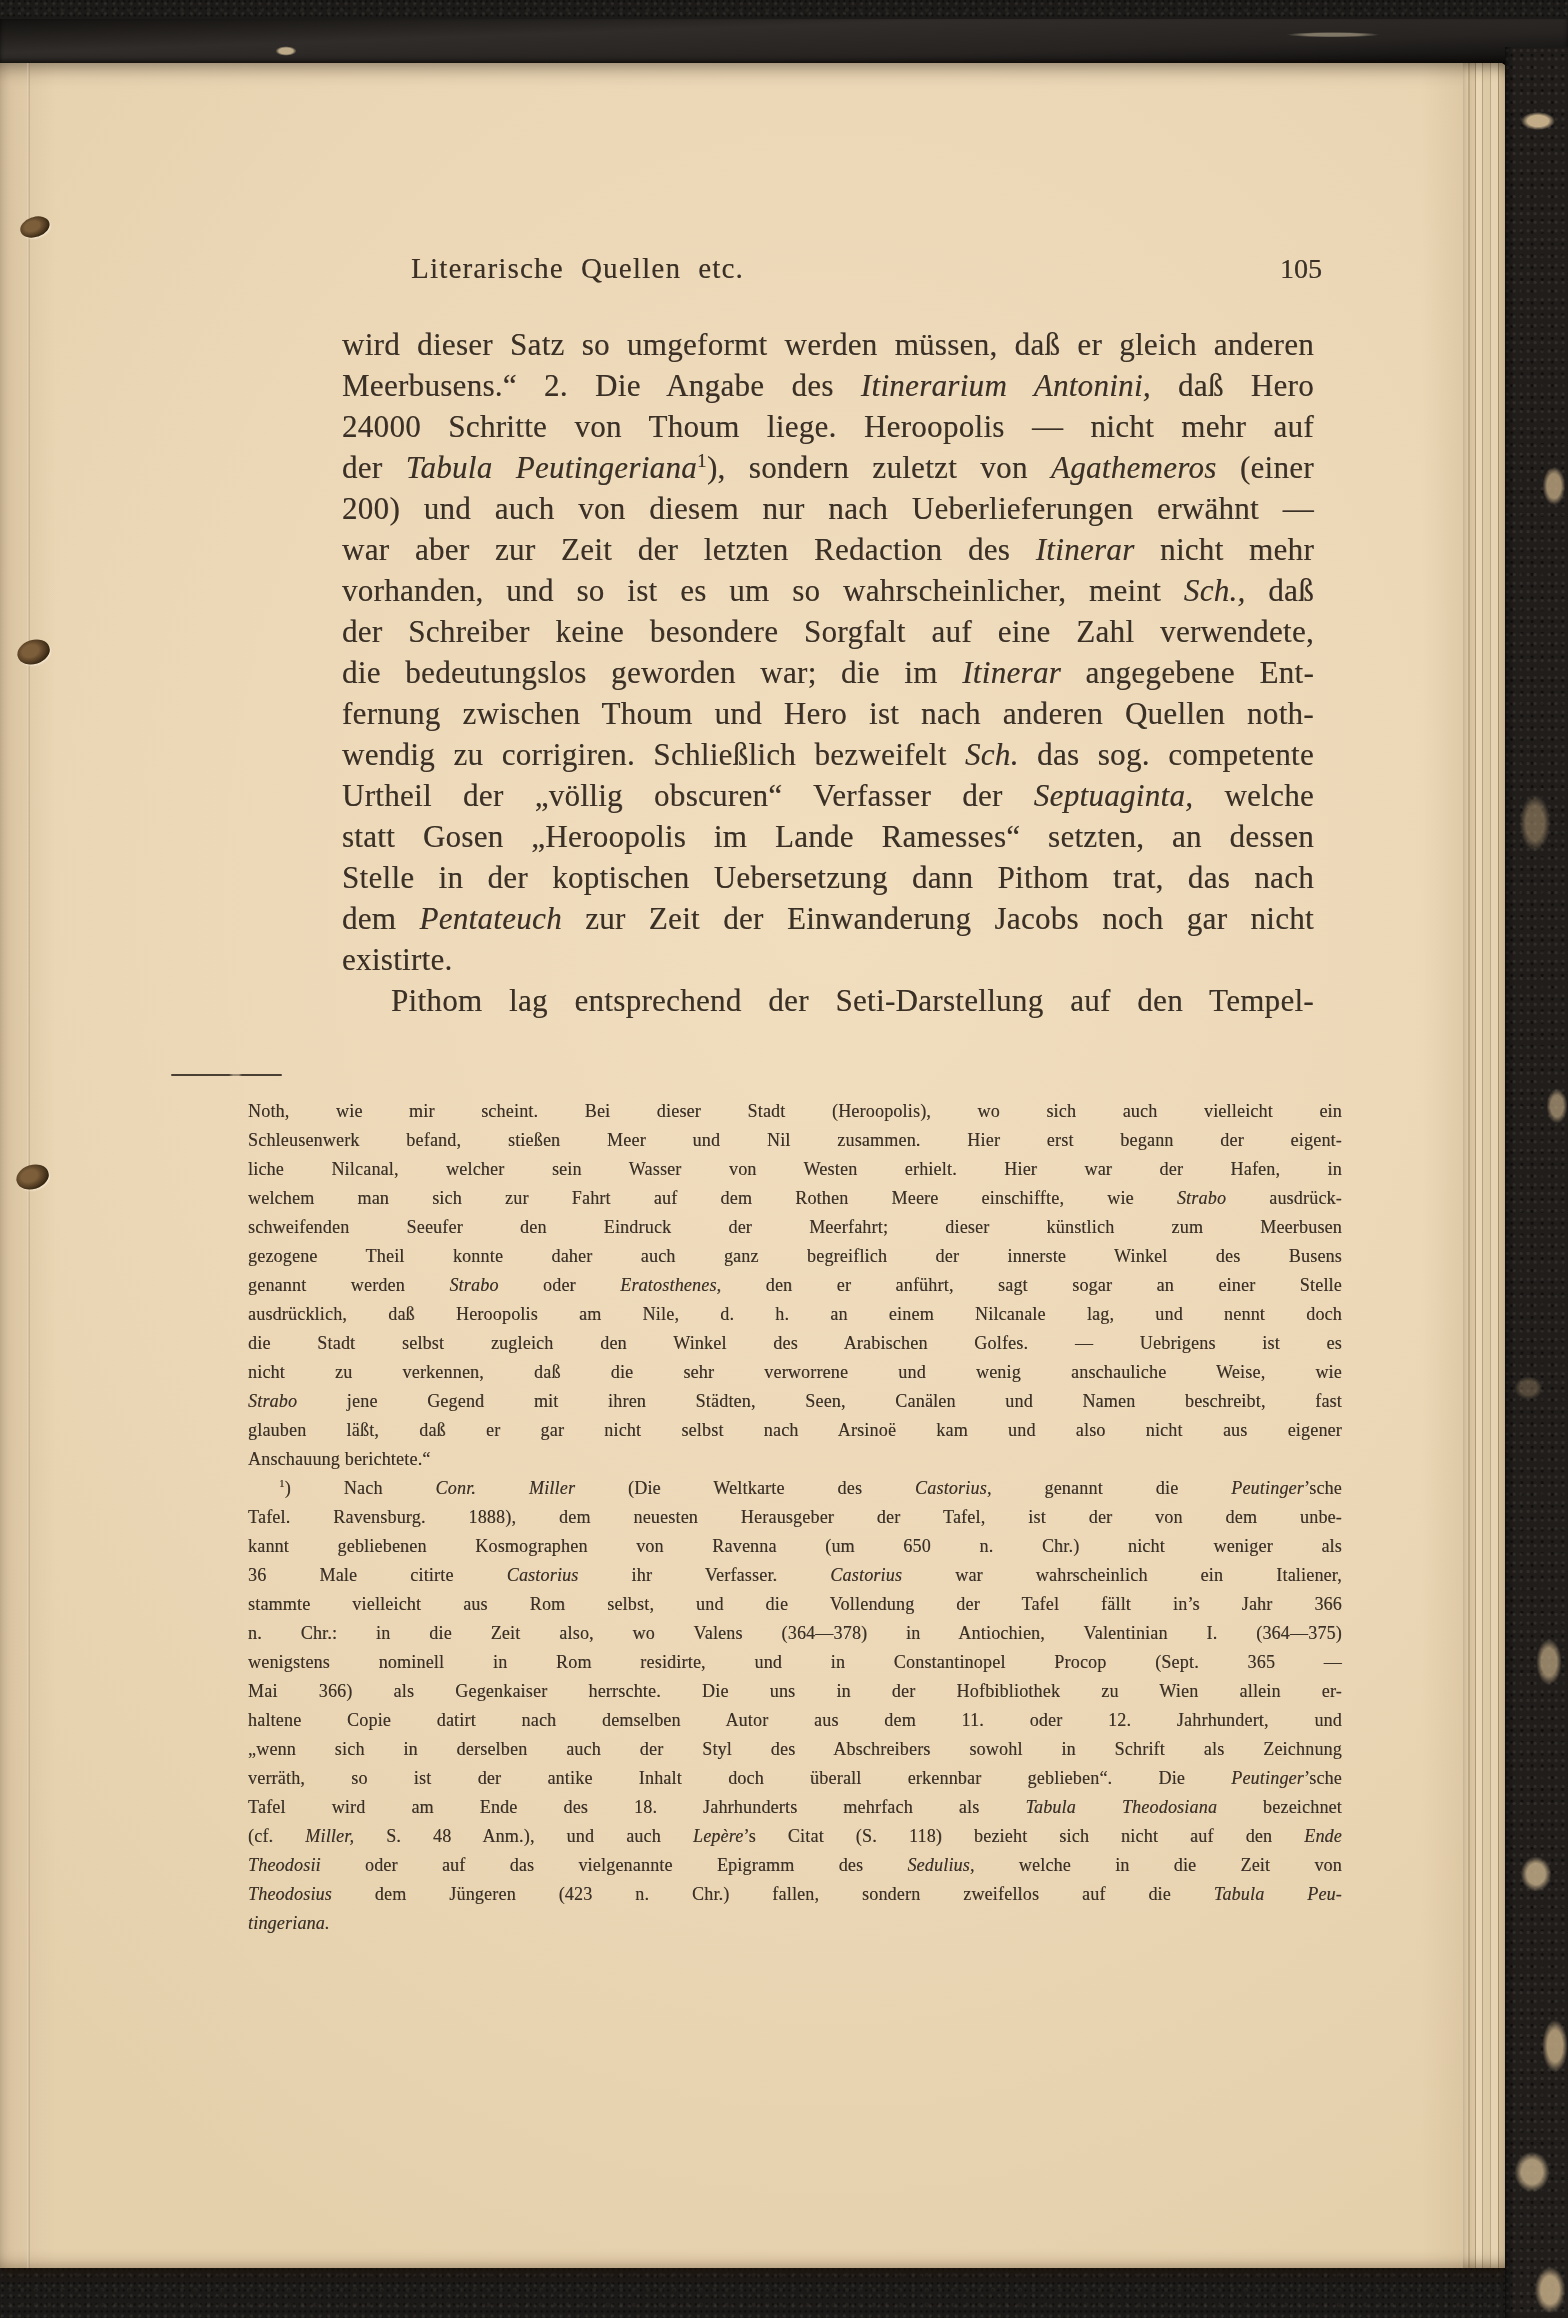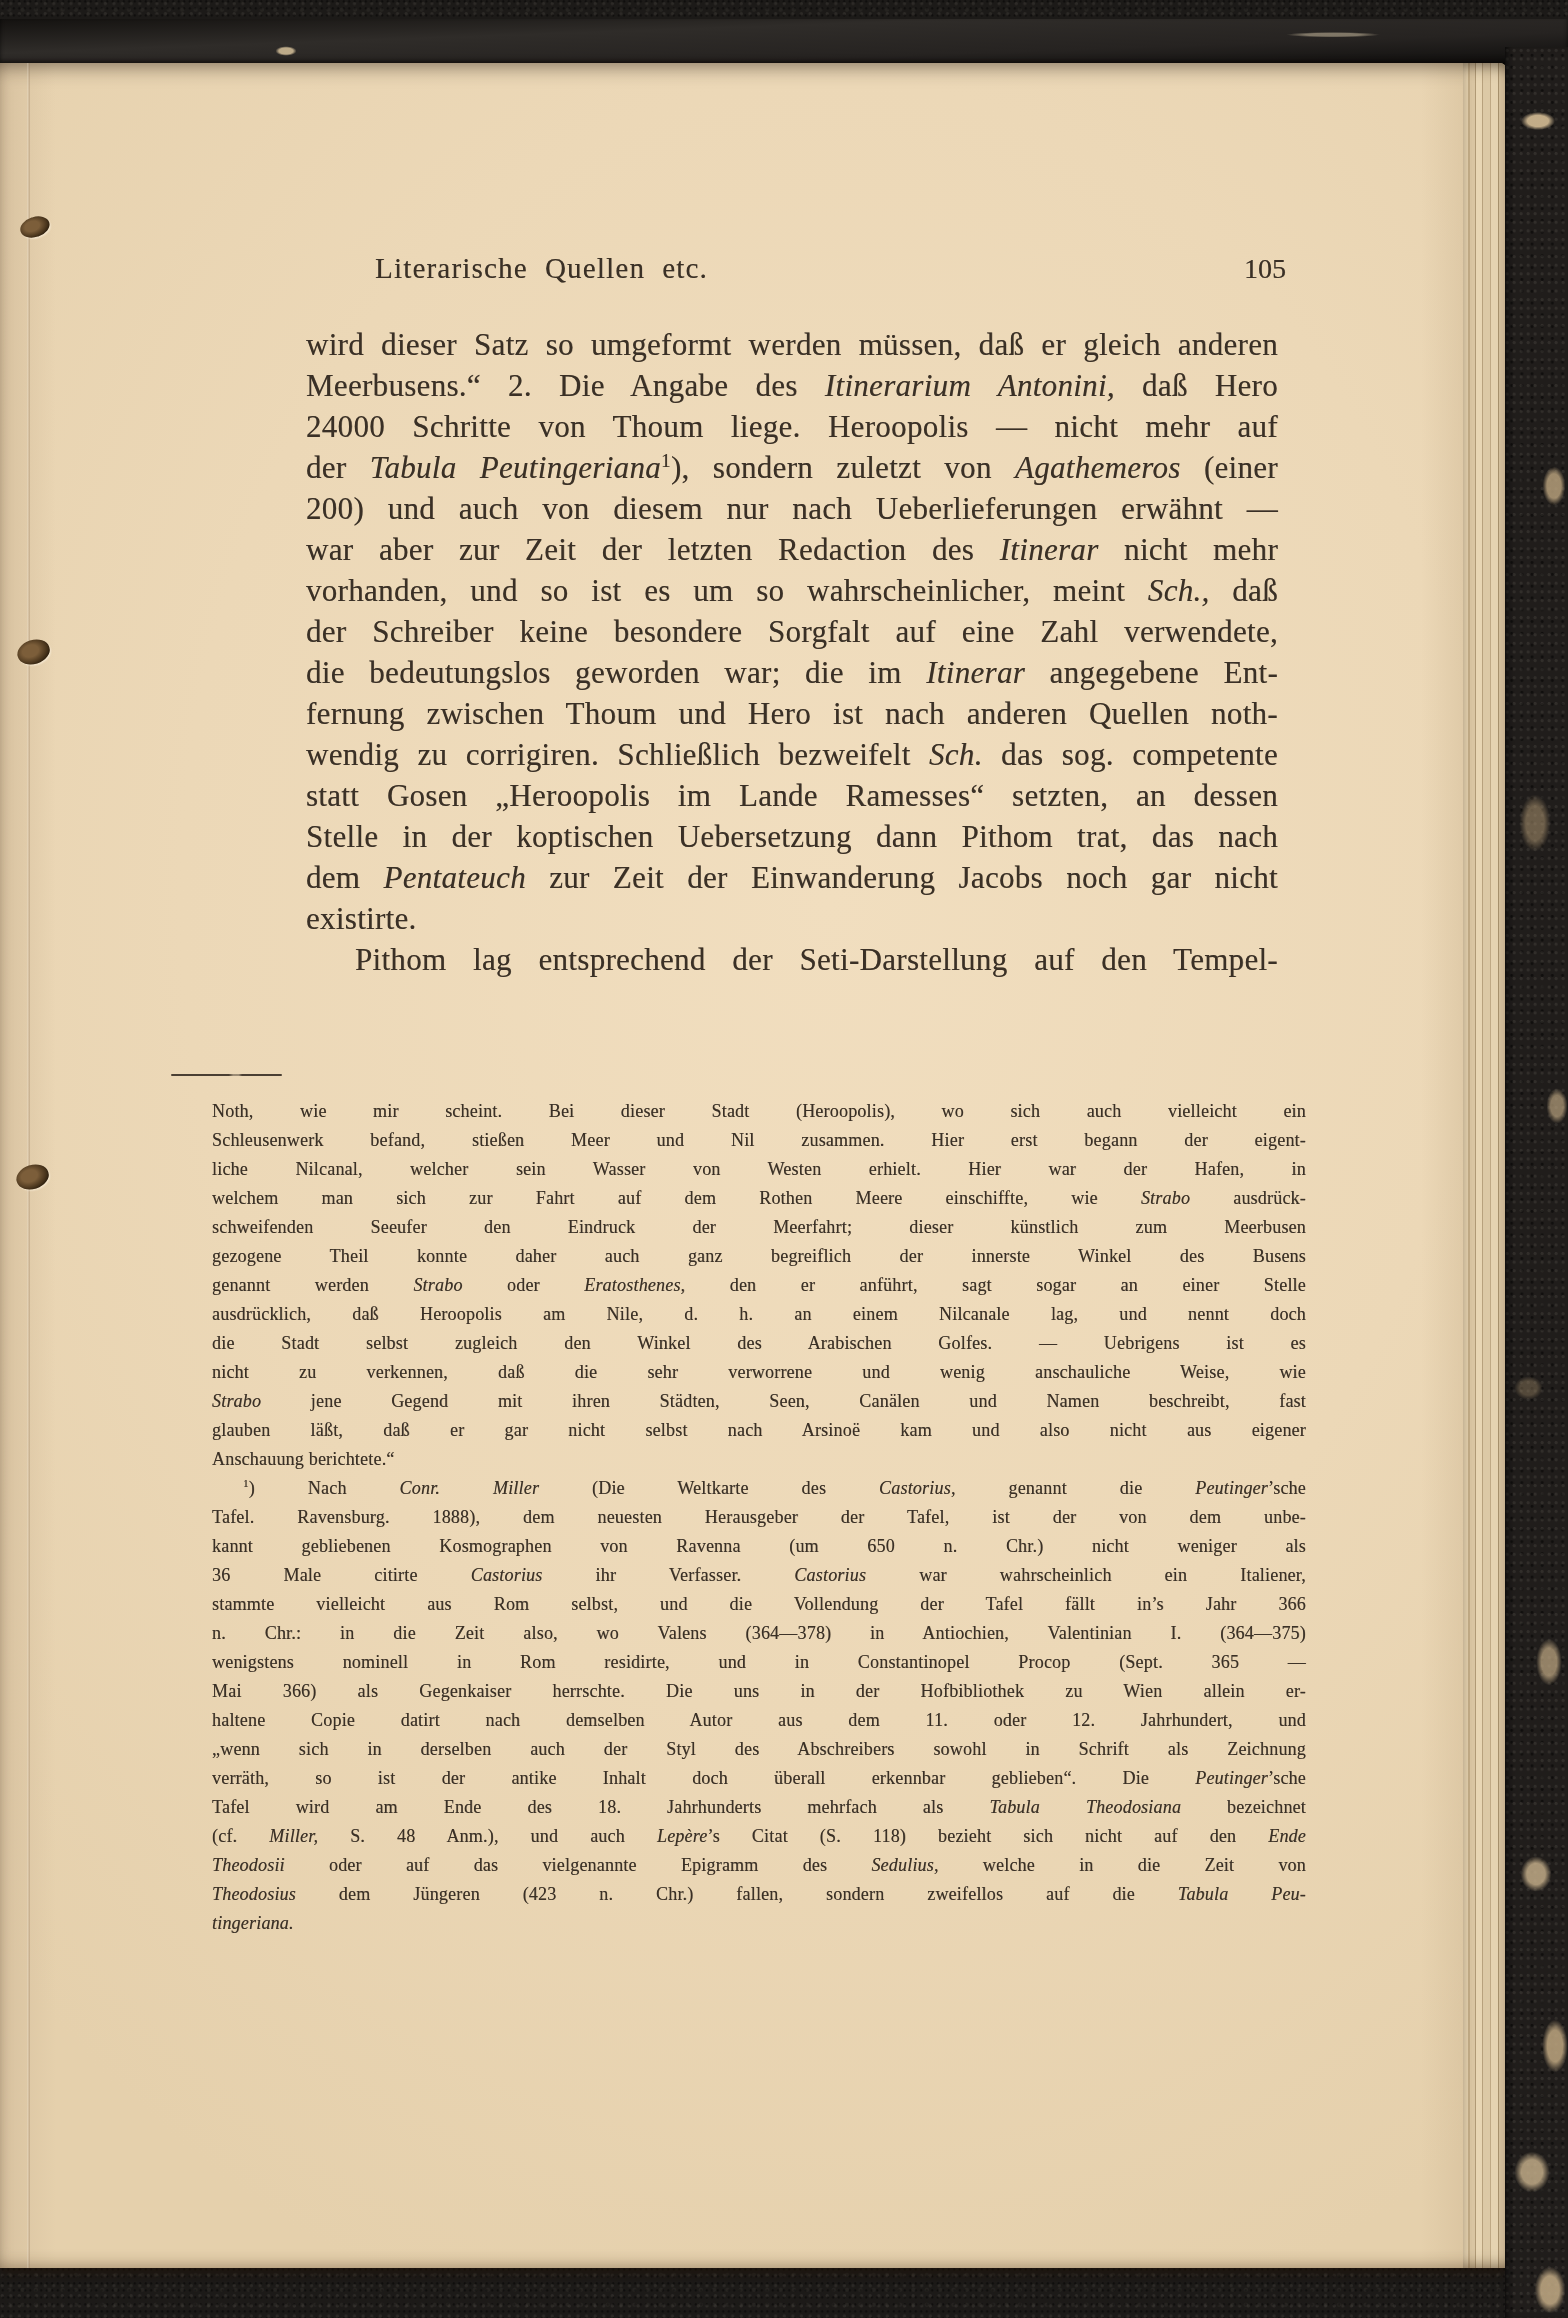--- a/index.html
+++ b/index.html
@@ -72,21 +72,21 @@
       radial-gradient(ellipse 20.4px 23.5px at 31px 1827px, rgba(203,180,142,.8) 0 45%, transparent 75%),
       radial-gradient(ellipse 17px 35px at 50px 1999px, rgba(190,166,128,.85) 0 45%, transparent 75%),
       radial-gradient(ellipse 23.5px 27px at 27px 2125px, rgba(203,180,142,.8) 0 45%, transparent 75%),
       radial-gradient(ellipse 20.4px 31px at 45px 2243px, rgba(196,172,134,.85) 0 45%, transparent 75%),
       radial-gradient(circle at 30% 40%, rgba(110,104,96,.22) 0 1.2px, transparent 2px),
       radial-gradient(circle at 65% 70%, rgba(0,0,0,.5) 0 1px, transparent 1.9px);
     background-size:auto,auto,auto,auto,auto,auto,auto,auto,auto,auto,7px 8.6px,10.2px 11.8px;
     box-shadow:inset 4.7px 0 7.8px -3.1px rgba(0,0,0,.8);
   }
   
-  .ink{color:#3a3026;text-shadow:0.3px 0.3px 0.5px rgba(56,45,33,.5);}
+  .ink{color:#3a3026;text-shadow:0.3px 0.3px 0.5px rgba(56,45,33,.5);margin-left:36px;}
   .running-head{position:absolute;top:188px;left:0;width:1507px;height:38px;}
   .head-title{
     position:absolute;left:375px;top:0;font-size:29px;line-height:35px;
     letter-spacing:1.2px;word-spacing:8.6px;white-space:nowrap;
   }
   .head-num{position:absolute;left:1208px;top:0;width:78px;font-size:28px;line-height:35px;text-align:right;}
   .main-text{
     position:absolute;left:306px;top:261px;width:972px;
     font-size:31px;line-height:41px;letter-spacing:0.3px;--ind:49px;
   }
@@ -123,20 +123,21 @@
       <div class="tline"><span class="s-n">Meerbusens.“ 2. Die Angabe des </span><span class="s-i">Itinerarium Antonini,</span><span class="s-n"> daß Hero</span></div>
       <div class="tline"><span class="s-n">24000 Schritte von Thoum liege. Heroopolis — nicht mehr auf</span></div>
       <div class="tline"><span class="s-n">der </span><span class="s-i">Tabula Peutingeriana</span><span class="s-sup">1</span><span class="s-n">), sondern zuletzt von </span><span class="s-i">Agathemeros</span><span class="s-n"> (einer</span></div>
       <div class="tline"><span class="s-n">200) und auch von diesem nur nach Ueberlieferungen erwähnt —</span></div>
       <div class="tline"><span class="s-n">war aber zur Zeit der letzten Redaction des </span><span class="s-i">Itinerar</span><span class="s-n"> nicht mehr</span></div>
       <div class="tline"><span class="s-n">vorhanden, und so ist es um so wahrscheinlicher, meint </span><span class="s-i">Sch.,</span><span class="s-n"> daß</span></div>
       <div class="tline"><span class="s-n">der Schreiber keine besondere Sorgfalt auf eine Zahl verwendete,</span></div>
       <div class="tline"><span class="s-n">die bedeutungslos geworden war; die im </span><span class="s-i">Itinerar</span><span class="s-n"> angegebene Ent-</span></div>
       <div class="tline"><span class="s-n">fernung zwischen Thoum und Hero ist nach anderen Quellen noth-</span></div>
       <div class="tline"><span class="s-n">wendig zu corrigiren. Schließlich bezweifelt </span><span class="s-i">Sch.</span><span class="s-n"> das sog. competente</span></div>
+      <div class="tline"><span class="s-n">Urtheil der „völlig obscuren“ Verfasser der </span><span class="s-i">Septuaginta,</span><span class="s-n"> welche</span></div>
       <div class="tline"><span class="s-n">statt Gosen „Heroopolis im Lande Ramesses“ setzten, an dessen</span></div>
       <div class="tline"><span class="s-n">Stelle in der koptischen Uebersetzung dann Pithom trat, das nach</span></div>
       <div class="tline"><span class="s-n">dem </span><span class="s-i">Pentateuch</span><span class="s-n"> zur Zeit der Einwanderung Jacobs noch gar nicht</span></div>
       <div class="tline tlast"><span class="s-n">existirte.</span></div>
       <div class="tline ind"><span class="s-n">Pithom lag entsprechend der Seti-Darstellung auf den Tempel-</span></div>
     </div>
 
   <div class="fn-rule"></div>
 
   <div class="footnote-text ink">

